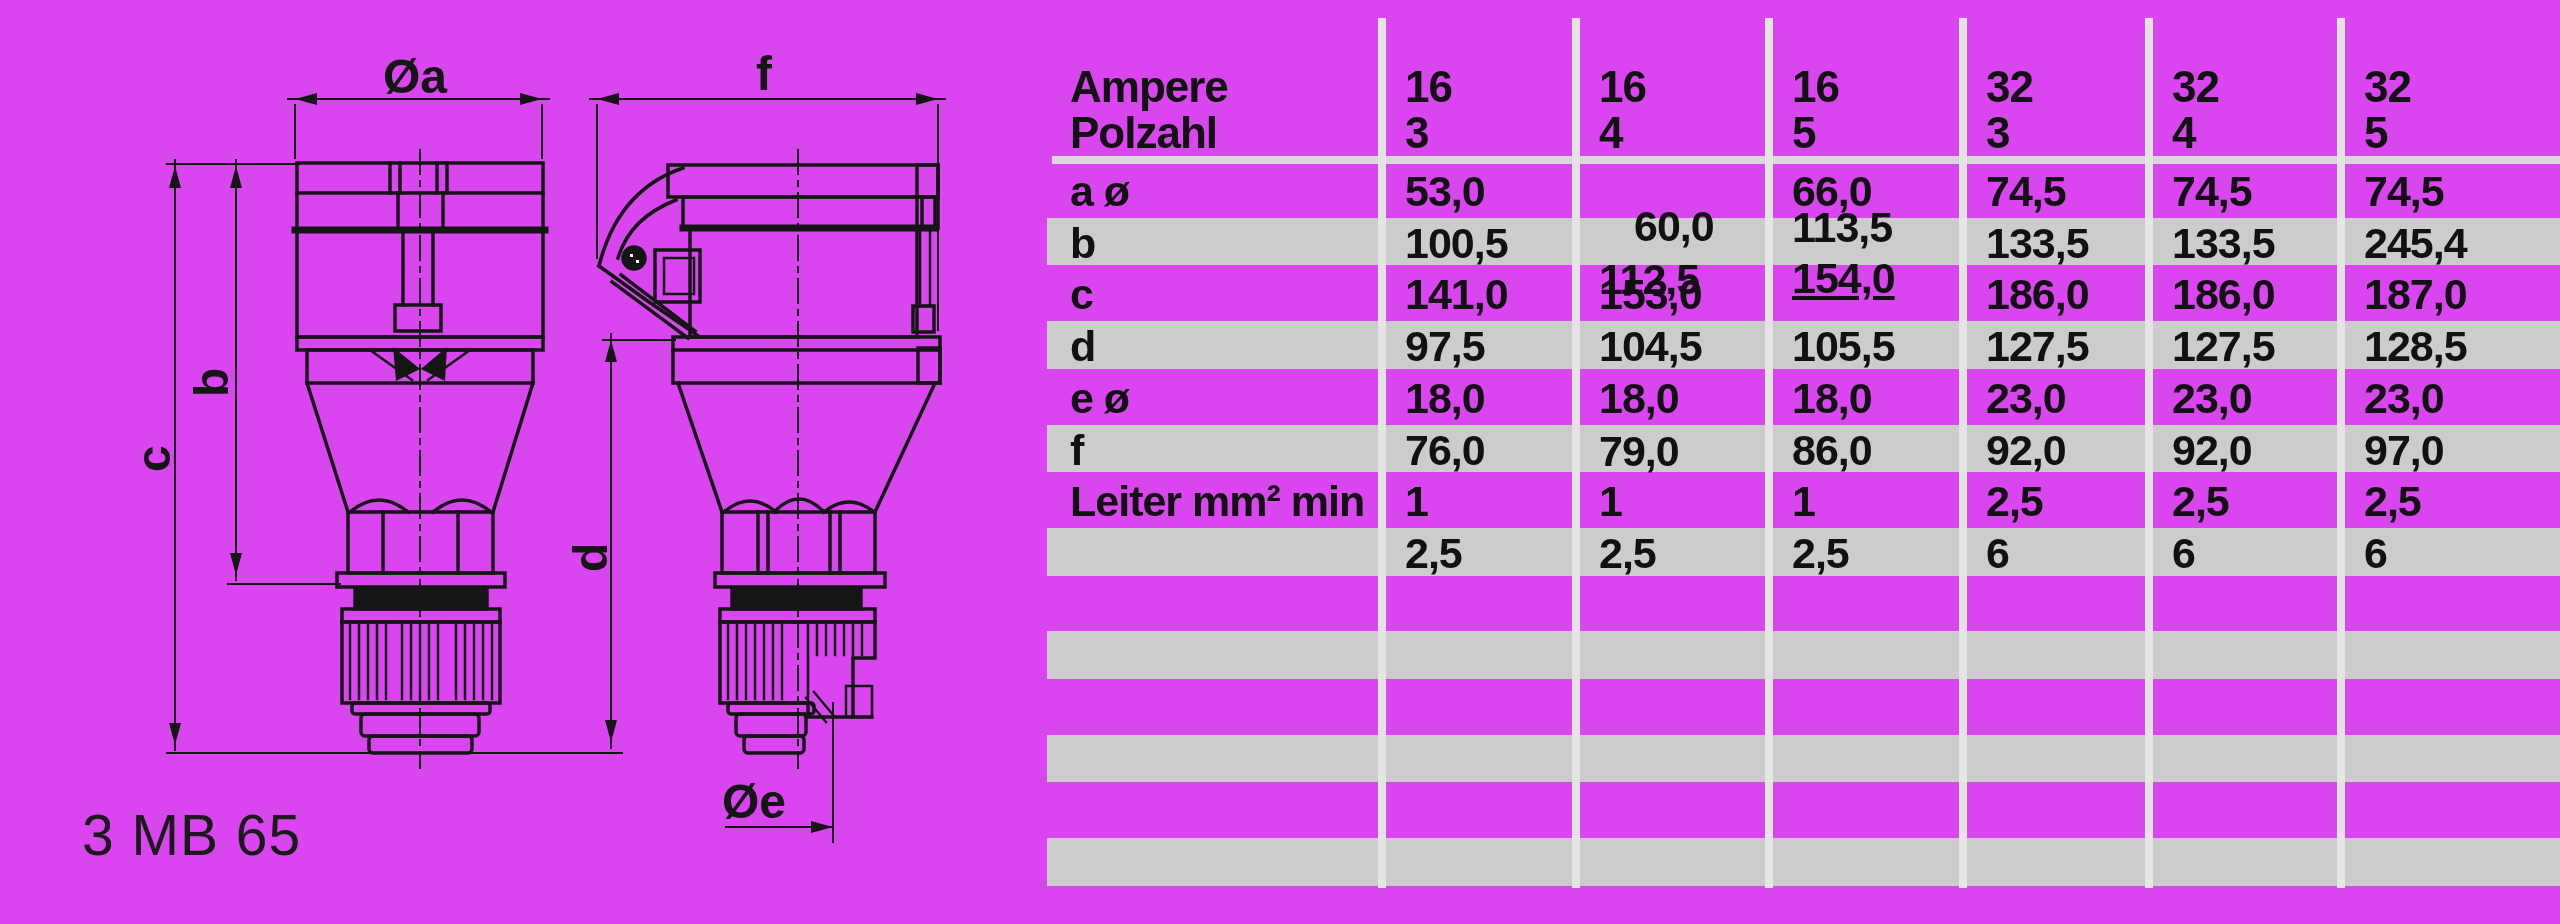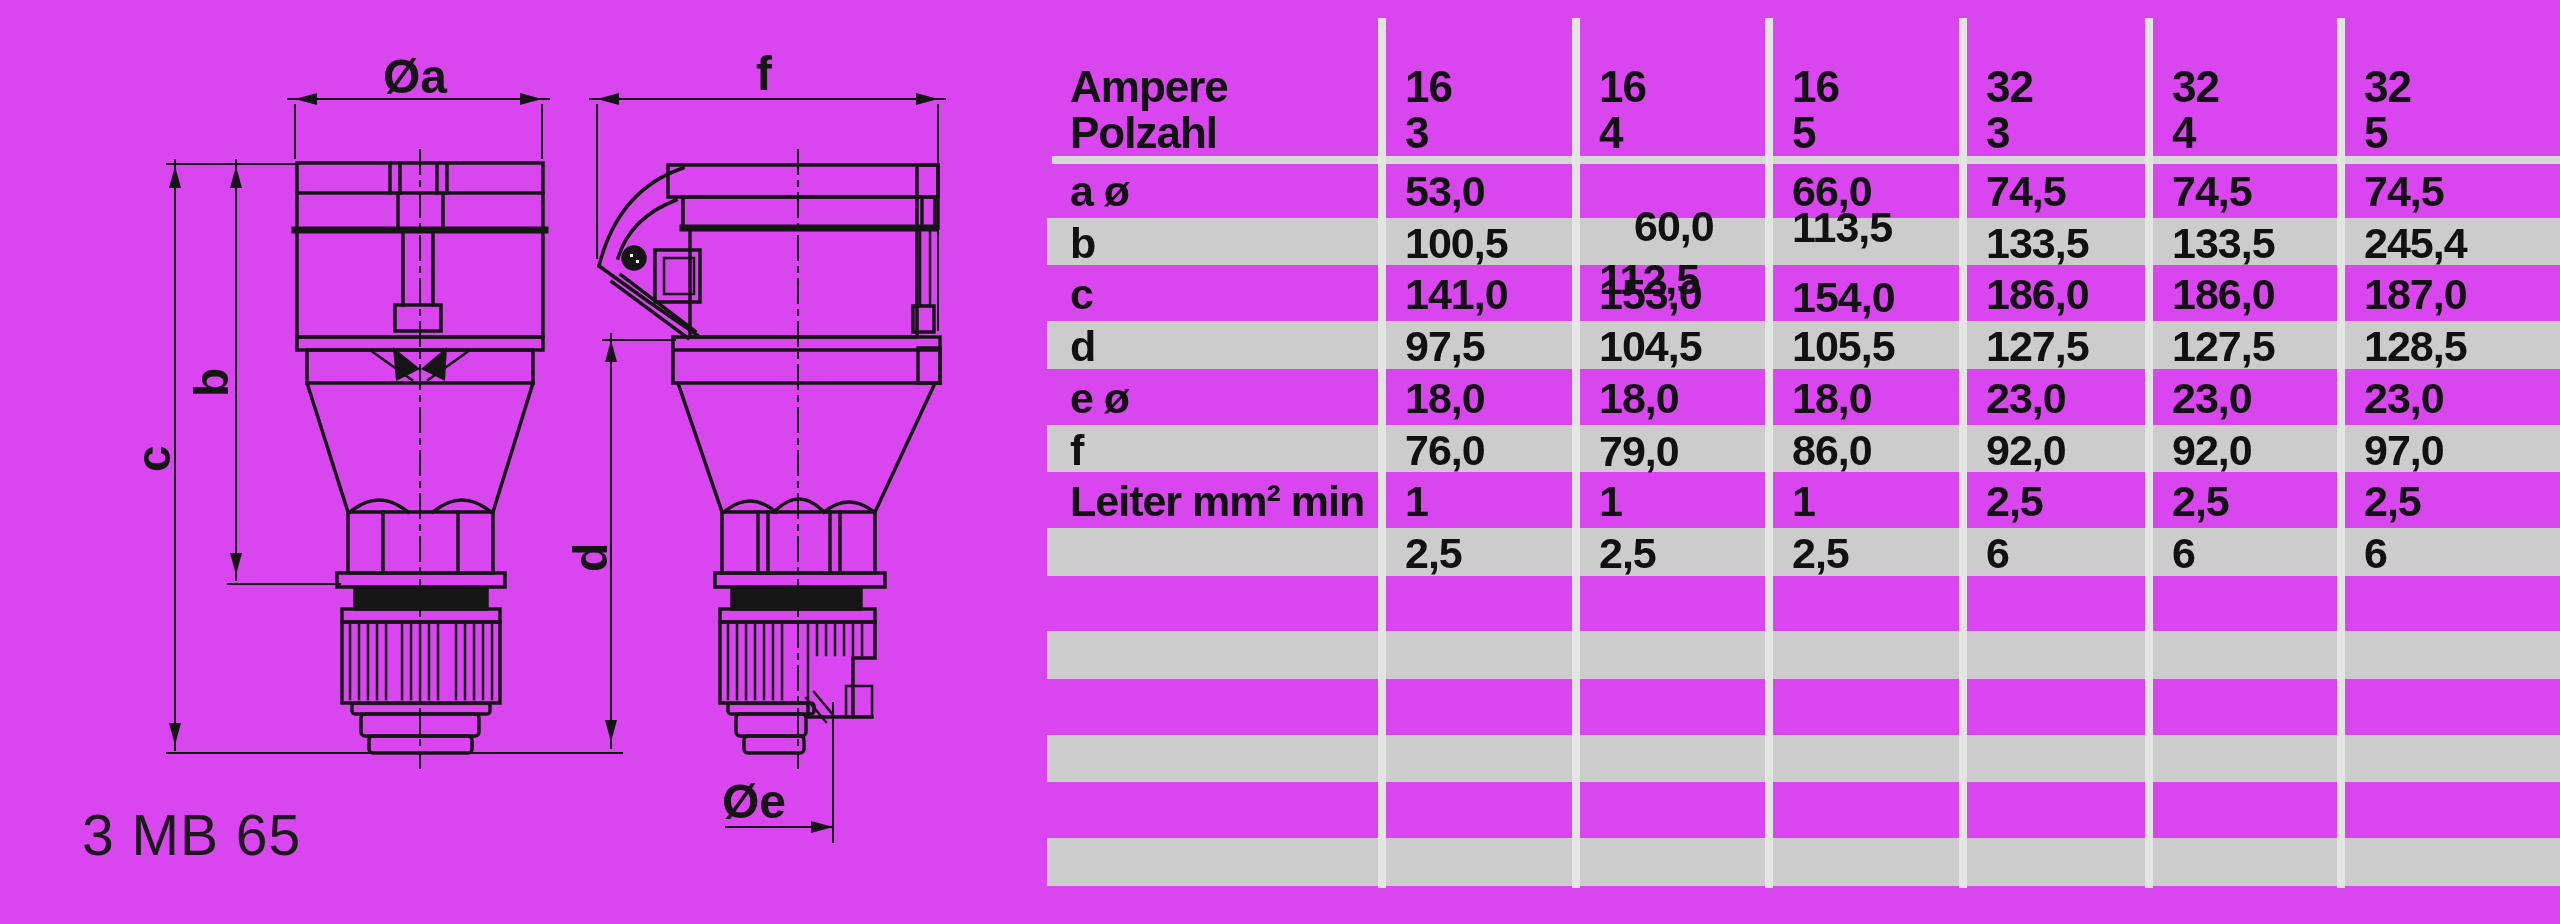--- a/index.html
+++ b/index.html
@@ -258,21 +258,21 @@
       <div class="tcell" style="left: 1070px; top: 218.7px;">b</div>
       <div class="tcell" style="left: 1405px; top: 218.7px;">100,5</div>
       <div class="tcell" style="left: 1599px; top: 218.7px; margin-top: 36px;">112,5</div>
       <div class="tcell" style="left: 1792px; top: 203px;">113,5</div>
       <div class="tcell" style="left: 1986px; top: 218.7px;">133,5</div>
       <div class="tcell" style="left: 2172px; top: 218.7px;">133,5</div>
       <div class="tcell" style="left: 2364px; top: 218.7px;">245,4</div>
       <div class="tcell" style="left: 1070px; top: 270.4px;">c</div>
       <div class="tcell" style="left: 1405px; top: 270.4px;">141,0</div>
       <div class="tcell" style="left: 1599px; top: 270.4px;">153,0</div>
-      <div class="tcell" style="left: 1792px; top: 273px;">154,0</div>
+      <div class="tcell" style="left: 1792px; top: 254px; text-decoration: underline;">154,0</div>
       <div class="tcell" style="left: 1986px; top: 270.4px;">186,0</div>
       <div class="tcell" style="left: 2172px; top: 270.4px;">186,0</div>
       <div class="tcell" style="left: 2364px; top: 270.4px;">187,0</div>
       <div class="tcell" style="left: 1070px; top: 322.1px;">d</div>
       <div class="tcell" style="left: 1405px; top: 322.1px;">97,5</div>
       <div class="tcell" style="left: 1599px; top: 322.1px;">104,5</div>
       <div class="tcell" style="left: 1792px; top: 322.1px;">105,5</div>
       <div class="tcell" style="left: 1986px; top: 322.1px;">127,5</div>
       <div class="tcell" style="left: 2172px; top: 322.1px;">127,5</div>
       <div class="tcell" style="left: 2364px; top: 322.1px;">128,5</div>

